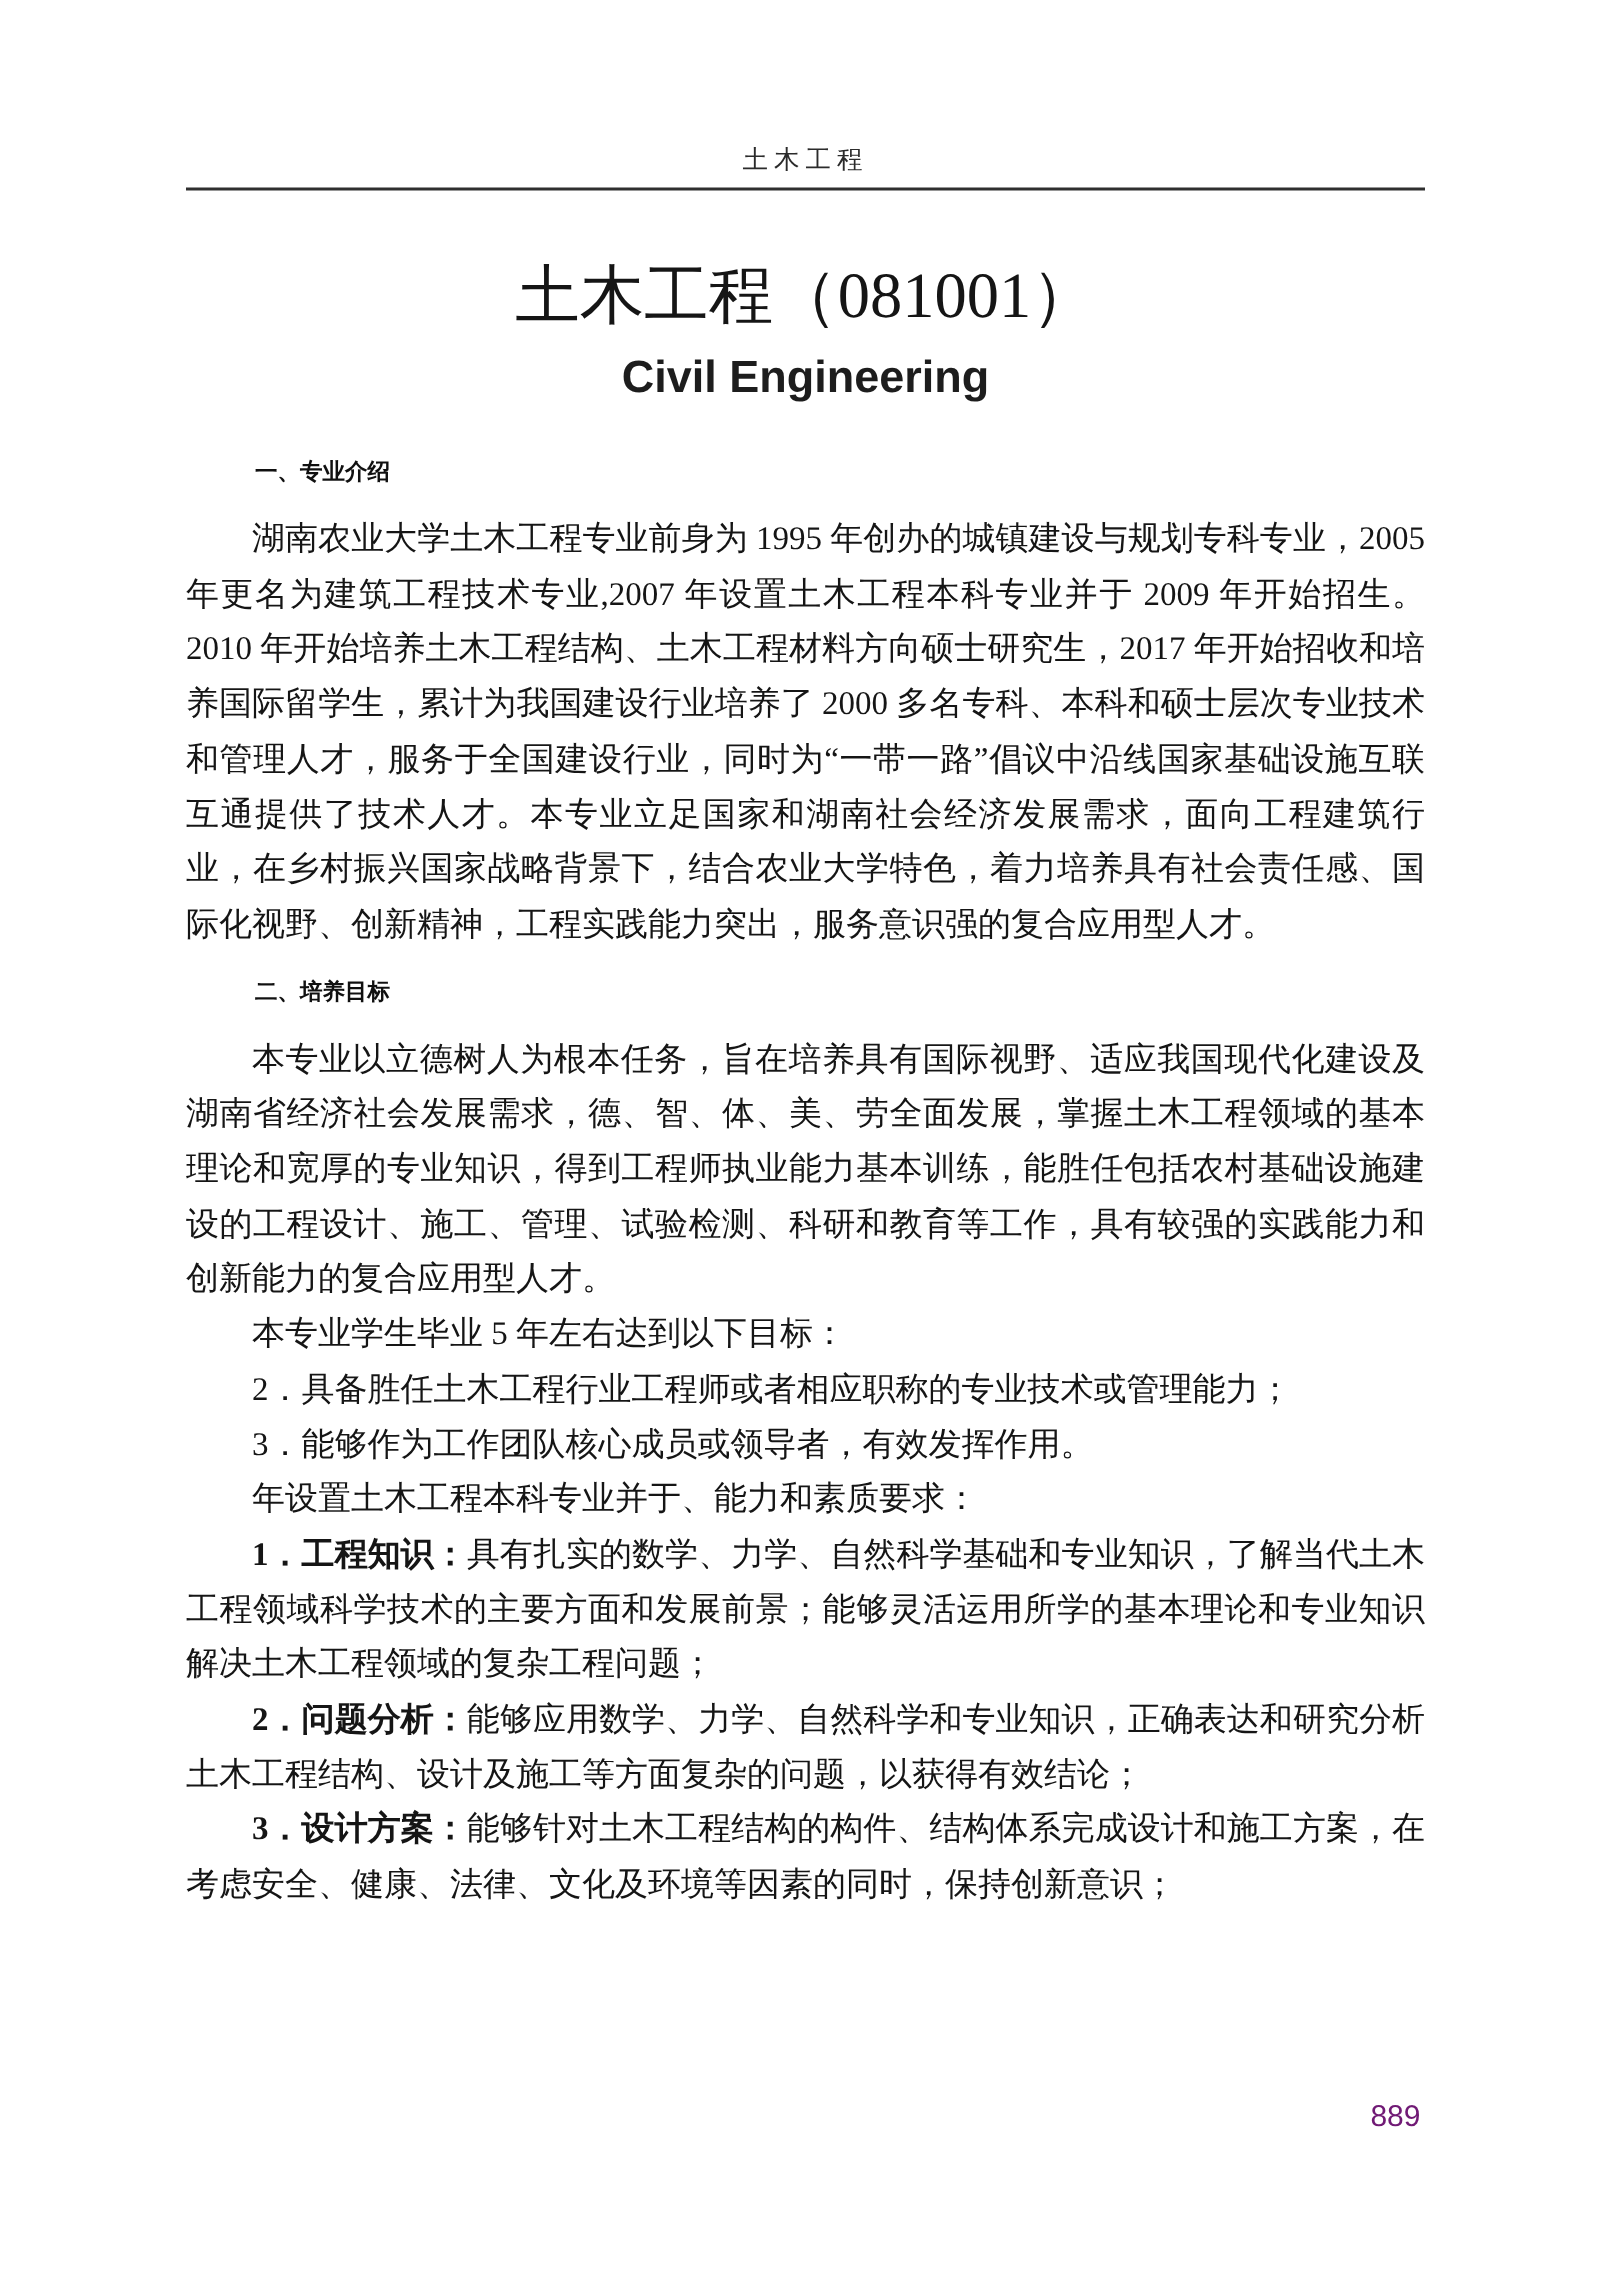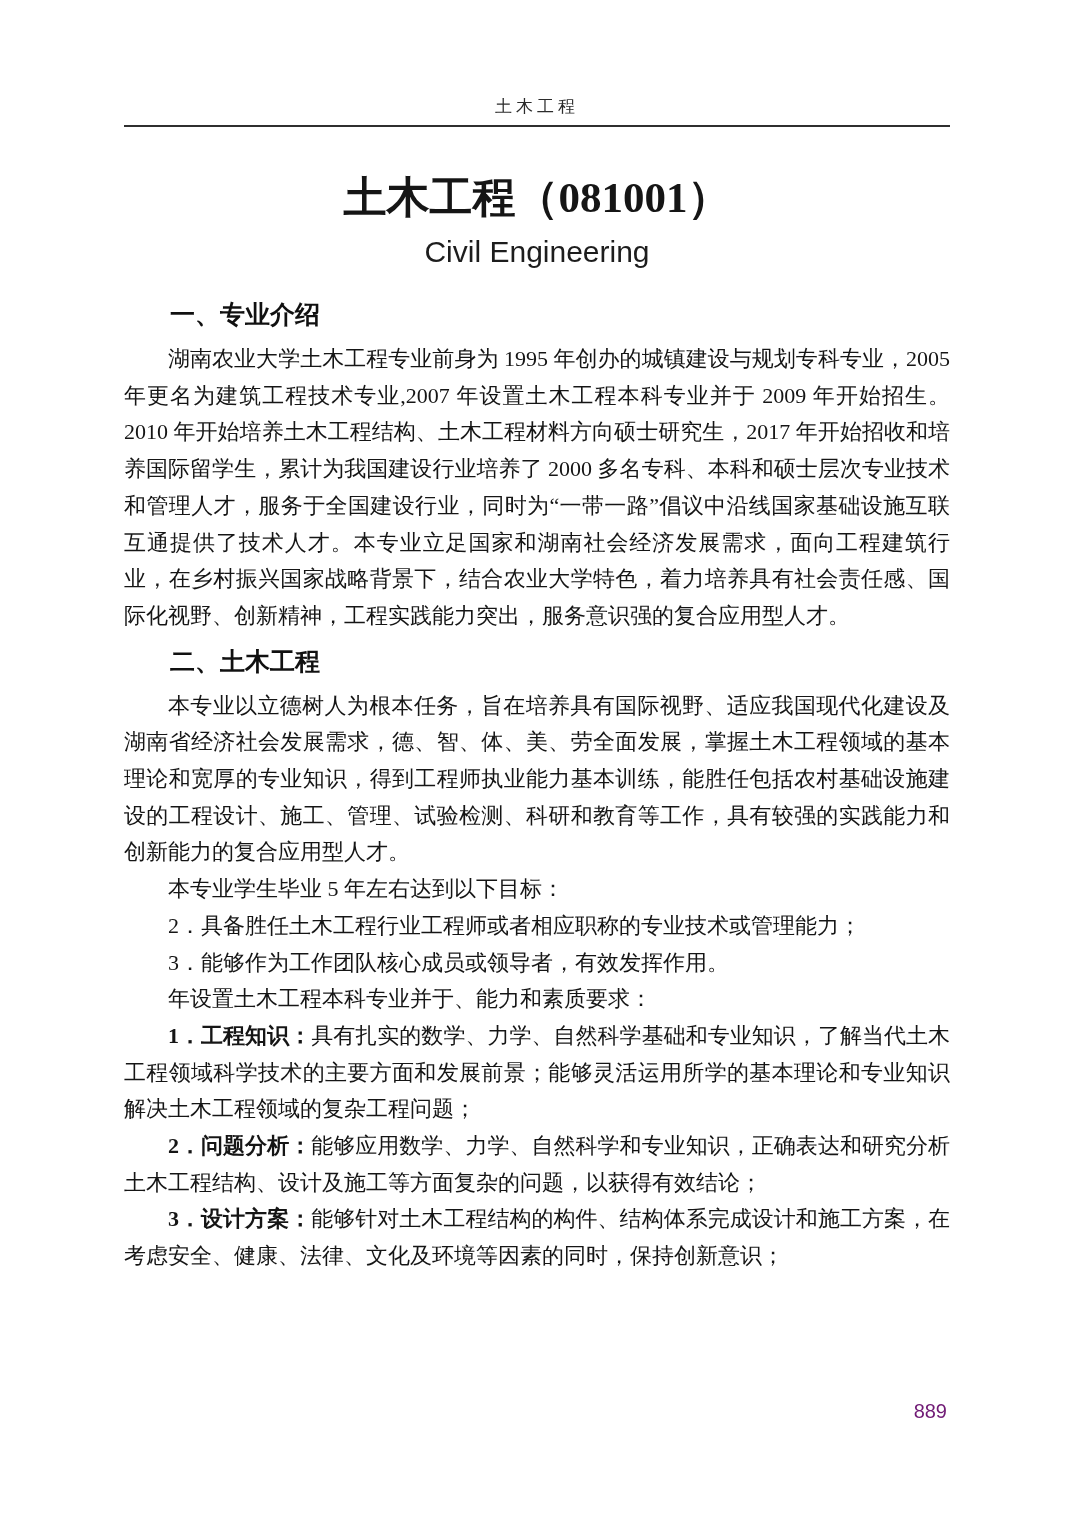--- a/index.html
+++ b/index.html
@@ -23,42 +23,42 @@
     margin: 7px 124px 0 124px;
     border: none;
     border-top: 2px solid #2f2f2f;
     height: 0;
   }
   .doc-title {
     margin: 46px 0 0 0;
     text-align: center;
     font-size: 43px;
     line-height: 50px;
-    font-weight: 700;
+    font-weight: 400;
     font-family: "Liberation Serif", "DejaVu Serif", serif;
   }
   .doc-subtitle {
     margin: 11px 0 0 0;
     text-align: center;
     font-size: 30px;
     line-height: 36px;
-    font-weight: 400;
+    font-weight: 700;
     font-family: "Liberation Sans", "DejaVu Sans", sans-serif;
     color: #1d1d1d;
   }
   .content {
     margin: 26px 124px 0 124px;
     font-size: 22px;
     line-height: 36.7px;
     text-align: justify;
   }
   .sec-heading {
     font-family: "Liberation Sans", "DejaVu Sans", sans-serif;
     font-weight: 700;
-    font-size: 25px;
+    font-size: 15px;
     line-height: 37px;
     margin: 8px 0 8px 46px;
     text-align: left;
     color: #101010;
   }
   .para {
     margin: 0;
     text-indent: 2em;
   }
   .li-label { font-weight: 700; }
@@ -82,21 +82,21 @@
   <hr class="header-rule">
 
   <h1 class="doc-title">土木工程（081001）</h1>
   <h2 class="doc-subtitle">Civil Engineering</h2>
 
   <div class="content">
 
     <h3 class="sec-heading">一、专业介绍</h3>
     <p class="para">湖南农业大学土木工程专业前身为 1995 年创办的城镇建设与规划专科专业，2005 年更名为建筑工程技术专业,2007 年设置土木工程本科专业并于 2009 年开始招生。2010 年开始培养土木工程结构、土木工程材料方向硕士研究生，2017 年开始招收和培养国际留学生，累计为我国建设行业培养了 2000 多名专科、本科和硕士层次专业技术和管理人才，服务于全国建设行业，同时为“一带一路”倡议中沿线国家基础设施互联互通提供了技术人才。本专业立足国家和湖南社会经济发展需求，面向工程建筑行业，在乡村振兴国家战略背景下，结合农业大学特色，着力培养具有社会责任感、国际化视野、创新精神，工程实践能力突出，服务意识强的复合应用型人才。</p>
 
-    <h3 class="sec-heading">二、土木工程</h3>
+    <h3 class="sec-heading">二、培养目标</h3>
     <p class="para">本专业以立德树人为根本任务，旨在培养具有国际视野、适应我国现代化建设及湖南省经济社会发展需求，德、智、体、美、劳全面发展，掌握土木工程领域的基本理论和宽厚的专业知识，得到工程师执业能力基本训练，能胜任包括农村基础设施建设的工程设计、施工、管理、试验检测、科研和教育等工作，具有较强的实践能力和创新能力的复合应用型人才。</p>
     <p class="para">本专业学生毕业 5 年左右达到以下目标：</p>
     <p class="para"><span>2．</span><span>具备胜任土木工程行业工程师或者相应职称的专业技术或管理能力；</span></p>
     <p class="para"><span>3．</span><span>能够作为工作团队核心成员或领导者，有效发挥作用。</span></p>
 
     <p class="para">年设置土木工程本科专业并于、能力和素质要求：</p>
     <p class="para"><span class="li-label">1．</span><span class="li-label">工程知识：</span><span>具有扎实的数学、力学、自然科学基础和专业知识，了解当代土木工程领域科学技术的主要方面和发展前景；能够灵活运用所学的基本理论和专业知识解决土木工程领域的复杂工程问题；</span></p>
     <p class="para"><span class="li-label">2．</span><span class="li-label">问题分析：</span><span>能够应用数学、力学、自然科学和专业知识，正确表达和研究分析土木工程结构、设计及施工等方面复杂的问题，以获得有效结论；</span></p>
     <p class="para"><span class="li-label">3．</span><span class="li-label">设计方案：</span><span>能够针对土木工程结构的构件、结构体系完成设计和施工方案，在考虑安全、健康、法律、文化及环境等因素的同时，保持创新意识；</span></p>
 

